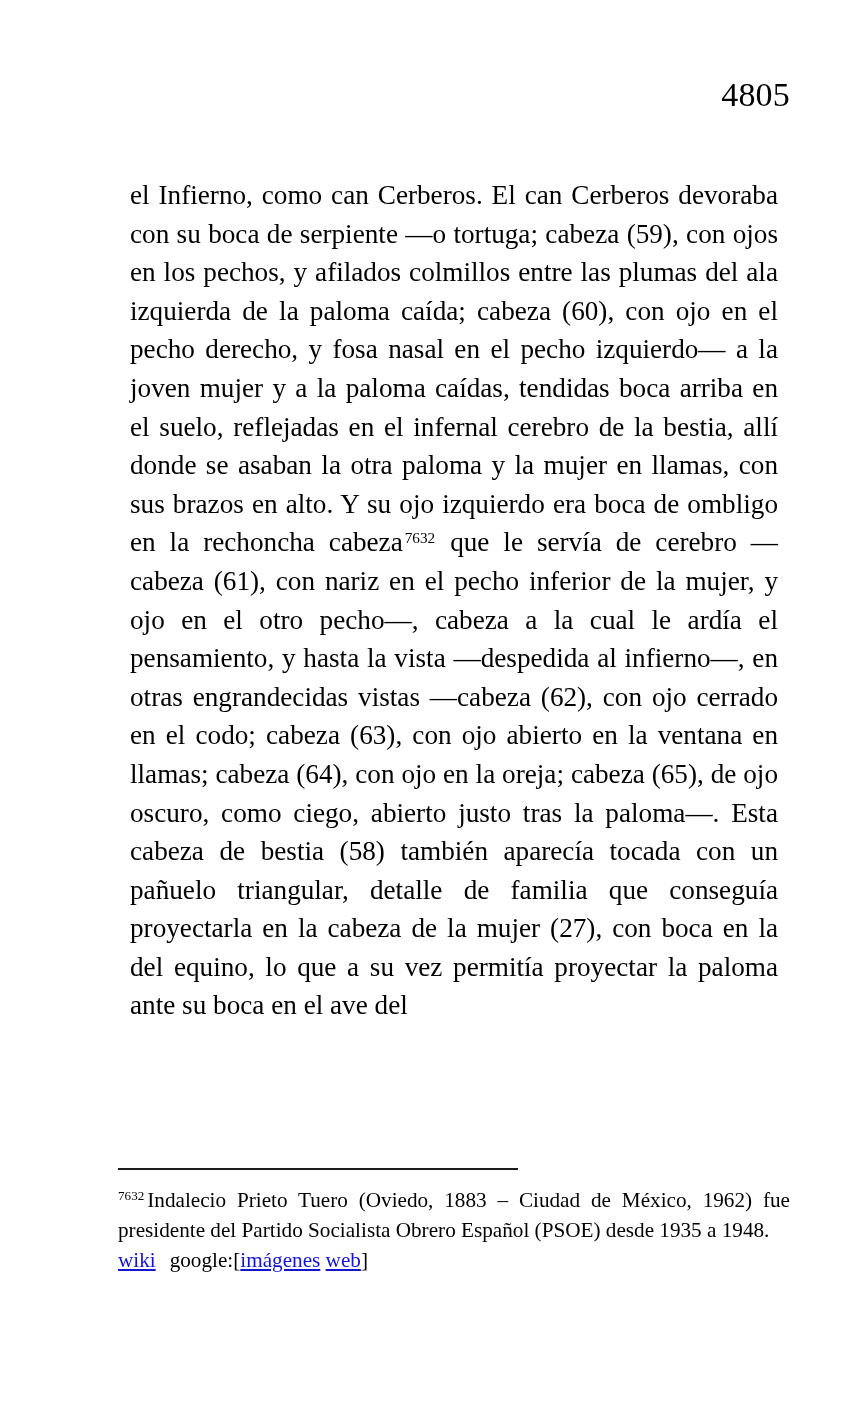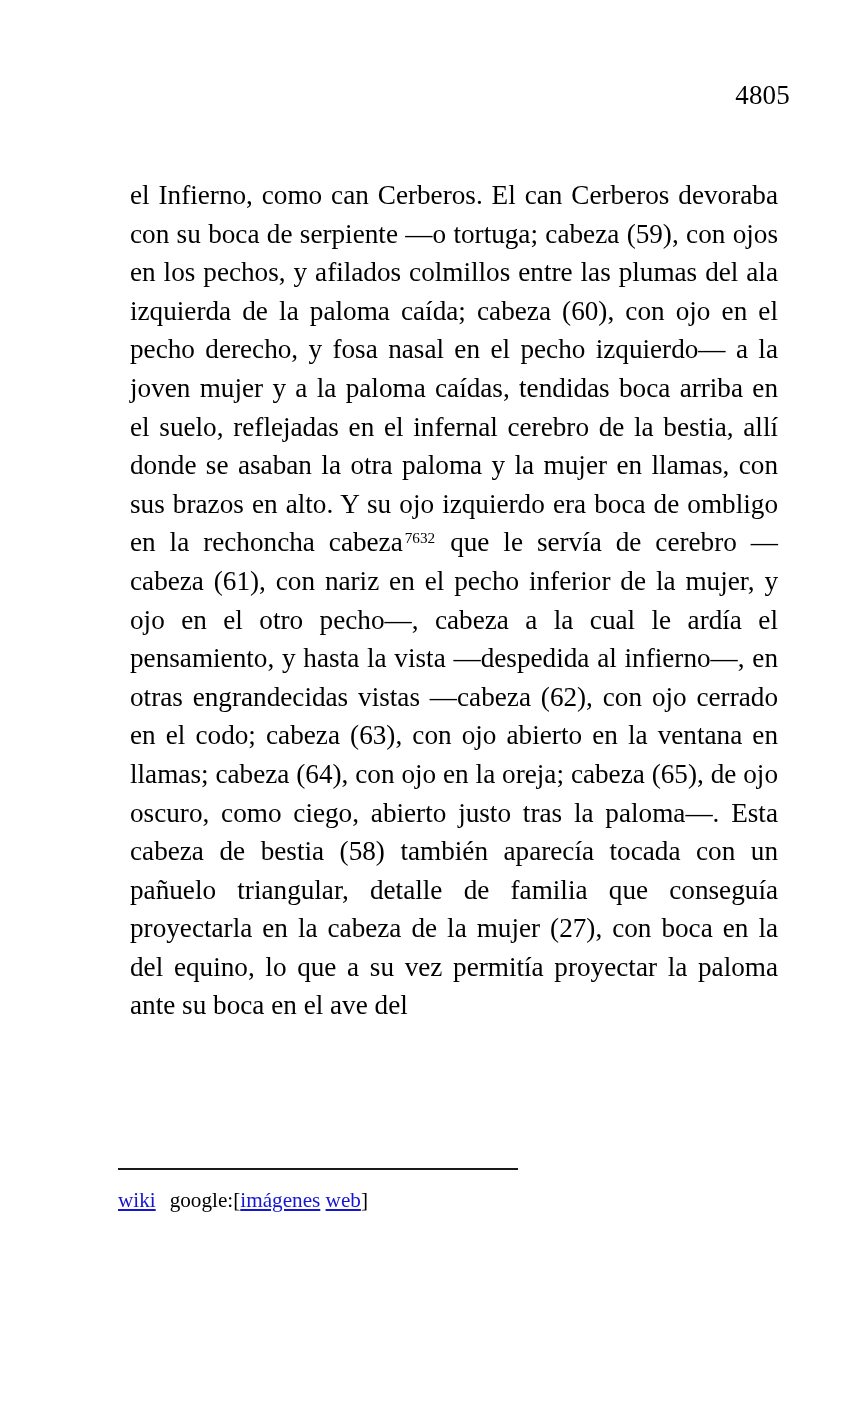--- a/index.html
+++ b/index.html
@@ -21,21 +21,21 @@
     background: #ffffff;
   }
 
   
   .page-number {
     position: absolute;
     top: 79px;
     left: 118px;
     width: 672px;
     text-align: right;
-    font-size: 27px;
+    font-size: 34px;
     line-height: 32px;
     letter-spacing: 0.2px;
   }
 
   
   .body-block {
     position: absolute;
     top: 164px;
     left: 118px;
     width: 672px;
@@ -83,21 +83,21 @@
   }
   sup.fnnum {
     font-size: 0.62em;
     vertical-align: 0.50em;
     line-height: 0;
     padding-right: 3px;
   }
   .links-line {
     font-size: 21.2px;
     line-height: 29.8px;
-    margin-top: 9px;
+    margin-top: 0px;
     white-space: nowrap;
   }
   a.weblink {
     color: #1414d2;
     text-decoration: underline;
     text-underline-offset: 1.5px;
   }
   .links-gap {
     display: inline-block;
     width: 14px;
@@ -111,18 +111,21 @@
   <div class="page-number">4805</div>
 
   <div class="body-block">
     <p><span>el Infierno, como can Cerberos. El can Cerberos devoraba con su boca de serpiente —o tortuga; cabeza (59), con ojos en los pechos, y afilados colmillos entre las plumas del ala izquierda de la paloma caída; cabeza (60), con ojo en el pecho derecho, y fosa nasal en el pecho izquierdo— a la joven mujer y a la paloma caídas, tendidas boca arriba en el suelo, reflejadas en el infernal cerebro de la bestia, allí donde se asaban la otra paloma y la mujer en llamas, con sus brazos en alto. Y su ojo izquierdo era boca de ombligo en la rechoncha cabeza</span><sup class="fnref">7632</sup> <span>que le servía de cerebro —cabeza (61), con nariz en el pecho inferior de la mujer, y ojo en el otro pecho—, cabeza a la cual le ardía el pensamiento, y hasta la vista —despedida al infierno—, en otras engrandecidas vistas —cabeza (62), con ojo cerrado en el codo; cabeza (63), con ojo abierto en la ventana en llamas; cabeza (64), con ojo en la oreja; cabeza (65), de ojo oscuro, como ciego, abierto justo tras la paloma—. Esta cabeza de bestia (58) también aparecía tocada con un pañuelo triangular, detalle de familia que conseguía proyectarla en la cabeza de la mujer (27), con boca en la del equino, lo que a su vez permitía proyectar la paloma ante su boca en el ave del</span></p>
   </div>
 
   <div class="footnote-area">
 
     <div class="footnote-rule"></div>
 
+    <div class="footnote-text">
+      <p><sup class="fnnum">7632</sup><span>Indalecio Prieto Tuero (Oviedo, 1883 – Ciudad de México, 1962) fue presidente del Partido Socialista Obrero Español (PSOE) desde 1935 a 1948.</span></p>
+    </div>
 
     <div class="links-line"><a class="weblink" href="#">wiki</a><span class="links-gap"></span><span>google:[</span><a class="weblink" href="#">imágenes</a><span> </span><a class="weblink" href="#">web</a><span>]</span></div>
 
   </div>
 
 </div>
 
 </body></html>

